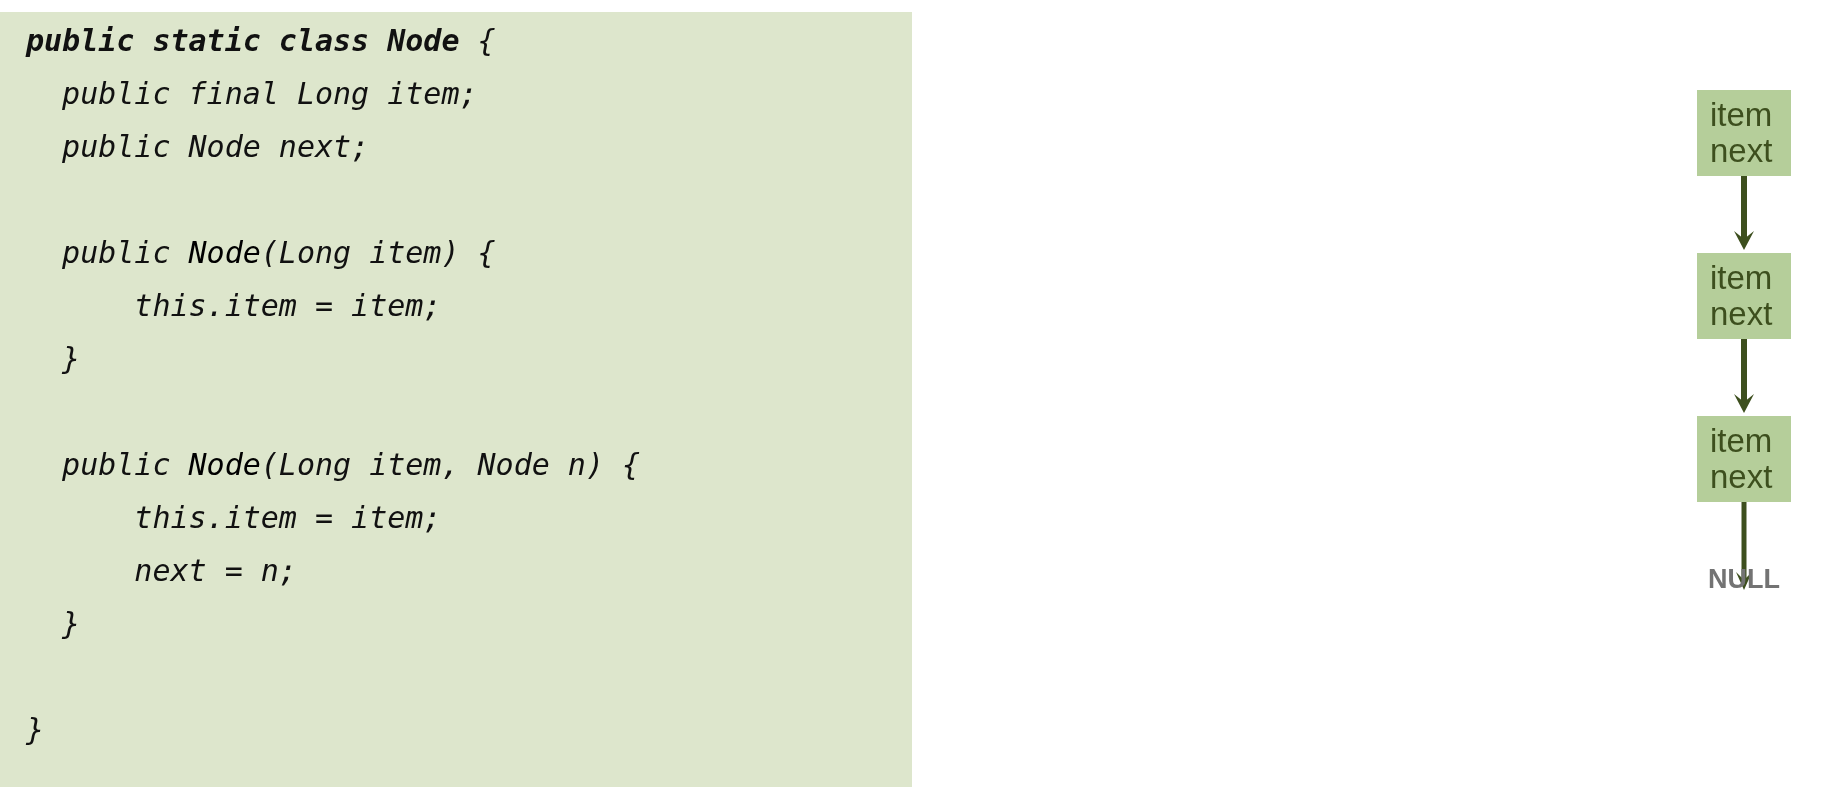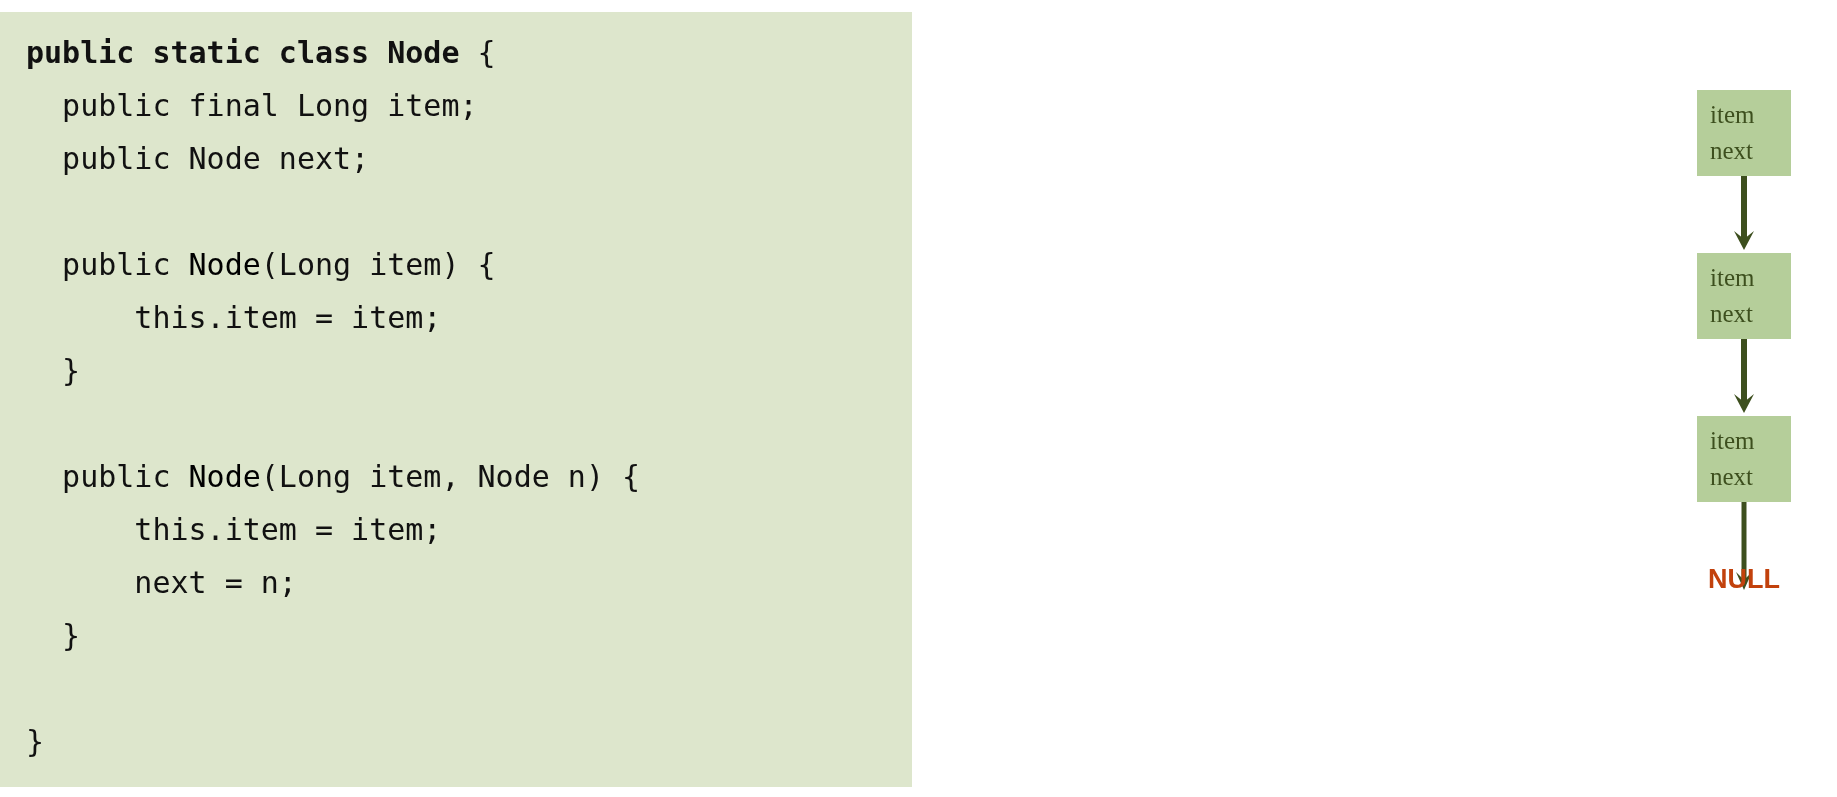--- a/index.html
+++ b/index.html
@@ -18,21 +18,22 @@
 
   
   #code-panel {
     position: absolute;
     left: 0px;
     top: 12px;
     width: 912px;
     height: 775px;
     background: #dde6cc;
     box-sizing: border-box;
-    padding: 14px 0 0 26px;
+    padding: 2px 0 0 26px;
+    font-style: italic;
   }
   #code-listing {
     font-family: "DejaVu Sans Mono", "Liberation Mono", monospace;
     font-size: 30px;
     line-height: 53px;
     color: #111111;
     white-space: pre;
     margin: 0;
   }
   .code-line {
@@ -56,40 +57,40 @@
     height: 86px;
     background: #b5ce9a;
     display: flex;
     flex-direction: column;
     align-items: flex-start;
     justify-content: center;
     box-sizing: border-box;
     padding-left: 13px;
   }
   .node-field {
-    font-family: Liberation Serif, serif;
-    font-size: 25px;
+    font-family: Liberation Sans, sans-serif;
+    font-size: 33px;
     line-height: 36px;
     color: #3d4f1e;
   }
   .arrow-wrap {
     width: 94px;
     height: 77px;
     display: flex;
     justify-content: center;
     align-items: flex-start;
   }
   .arrow-wrap.short { height: 60px; }
   .null-label {
     width: 94px;
     text-align: center;
     font-family: "Liberation Sans", sans-serif;
     font-weight: bold;
     font-size: 27px;
-    color: #c2410c;
+    color: #737373;
     margin-top: 2px;
   }
 </style>
 </head>
 <body>
 
 <div id="code-panel">
   <pre id="code-listing"><span class="code-line"><span class="tok-bold">public static class Node </span><span class="tok-plain">{</span></span><span class="code-line"><span class="tok-plain">  public final Long item;</span></span><span class="code-line"><span class="tok-plain">  public Node next;</span></span><span class="code-line">&nbsp;</span><span class="code-line"><span class="tok-plain">  public </span><span class="tok-type">Node</span><span class="tok-plain">(Long item) {</span></span><span class="code-line"><span class="tok-plain">      this.item = item;</span></span><span class="code-line"><span class="tok-plain">  }</span></span><span class="code-line">&nbsp;</span><span class="code-line"><span class="tok-plain">  public </span><span class="tok-type">Node</span><span class="tok-plain">(Long item, Node n) {</span></span><span class="code-line"><span class="tok-plain">      this.item = item;</span></span><span class="code-line"><span class="tok-plain">      next = n;</span></span><span class="code-line"><span class="tok-plain">  }</span></span><span class="code-line">&nbsp;</span><span class="code-line"><span class="tok-plain">}</span></span></pre>
 </div>
 

